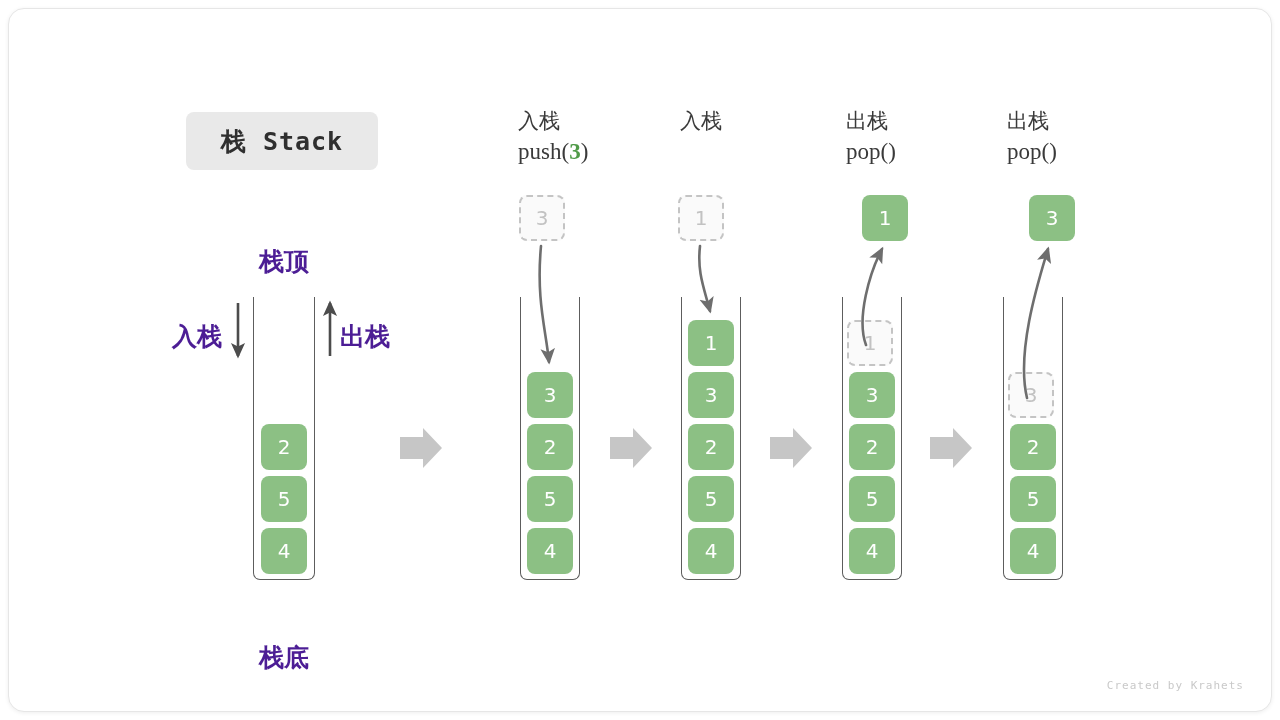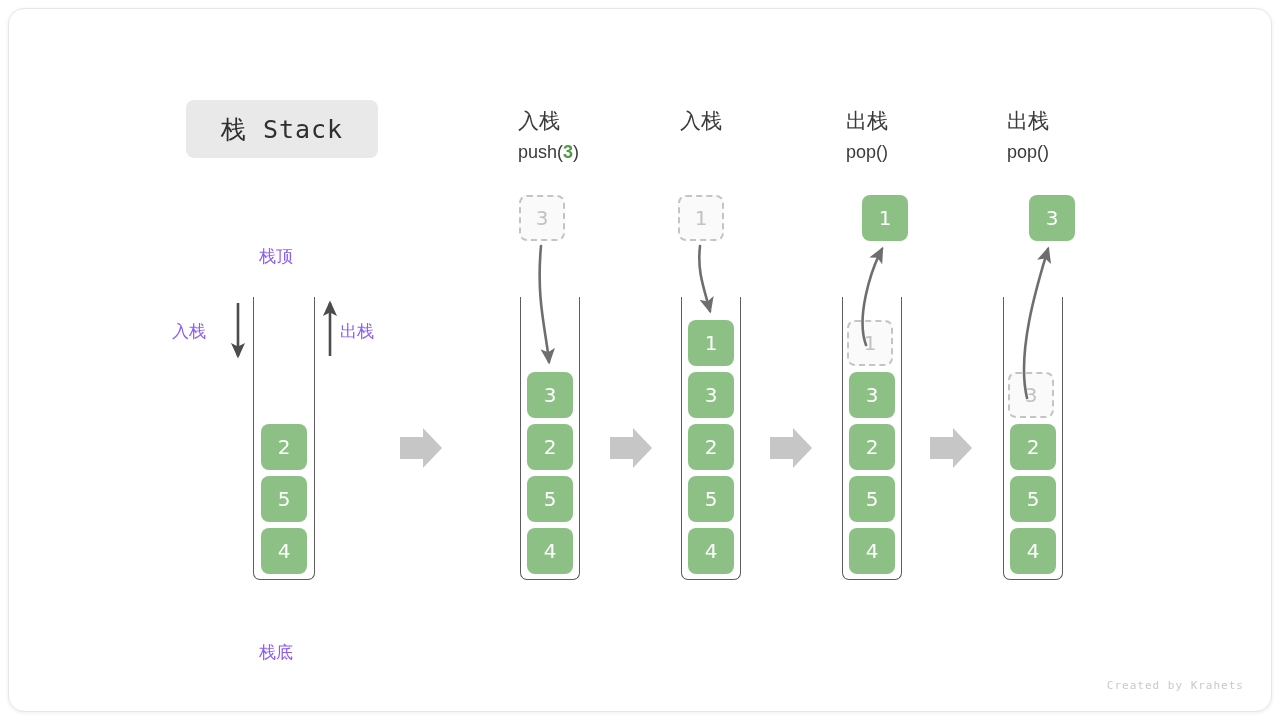--- a/index.html
+++ b/index.html
@@ -22,58 +22,58 @@
     box-sizing: border-box;
     border: 1px solid #e6e6e6;
     border-radius: 16px;
     background: #ffffff;
     box-shadow: 0 1px 4px rgba(0,0,0,0.07);
   }
 
   
   .title-chip {
     position: absolute;
-    left: 186px; top: 100px;
+    left: 186px; top: 112px;
     width: 192px; height: 58px;
     background: #e9e9e9;
     border-radius: 8px;
     display: flex; align-items: center; justify-content: center;
     font-size: 25px;
     color: #2f2f2f;
     font-family: "DejaVu Sans Mono", "Liberation Mono", monospace;
-    font-weight: normal;
+    font-weight: bold;
     letter-spacing: 1px;
   }
 
   
   .cn-label {
     position: absolute;
-    font-size: 17px;
-    font-weight: normal;
-    color: #8b5cf6;
+    font-size: 25px;
+    font-weight: bold;
+    color: #4c1d95;
     white-space: nowrap;
   }
   .op-head {
     position: absolute;
     width: 150px;
     text-align: left;
     color: #3a3a3a;
     white-space: nowrap;
   }
   .op-head .cn {
     display: block;
     font-size: 21px;
     line-height: 30px;
     font-family: "DejaVu Sans", "Liberation Sans", sans-serif;
   }
   .op-head .code {
     display: block;
-    font-size: 18px;
+    font-size: 23px;
     line-height: 32px;
-    font-family: Liberation Sans, sans-serif;
+    font-family: Liberation Serif, serif;
   }
   .op-head .arg { color: #4f9a47; font-weight: bold; }
 
   
   .stack {
     position: absolute;
     box-sizing: border-box;
     border-left: 1.6px solid #5d5d5d;
     border-right: 1.6px solid #5d5d5d;
     border-bottom: 1.6px solid #5d5d5d;

